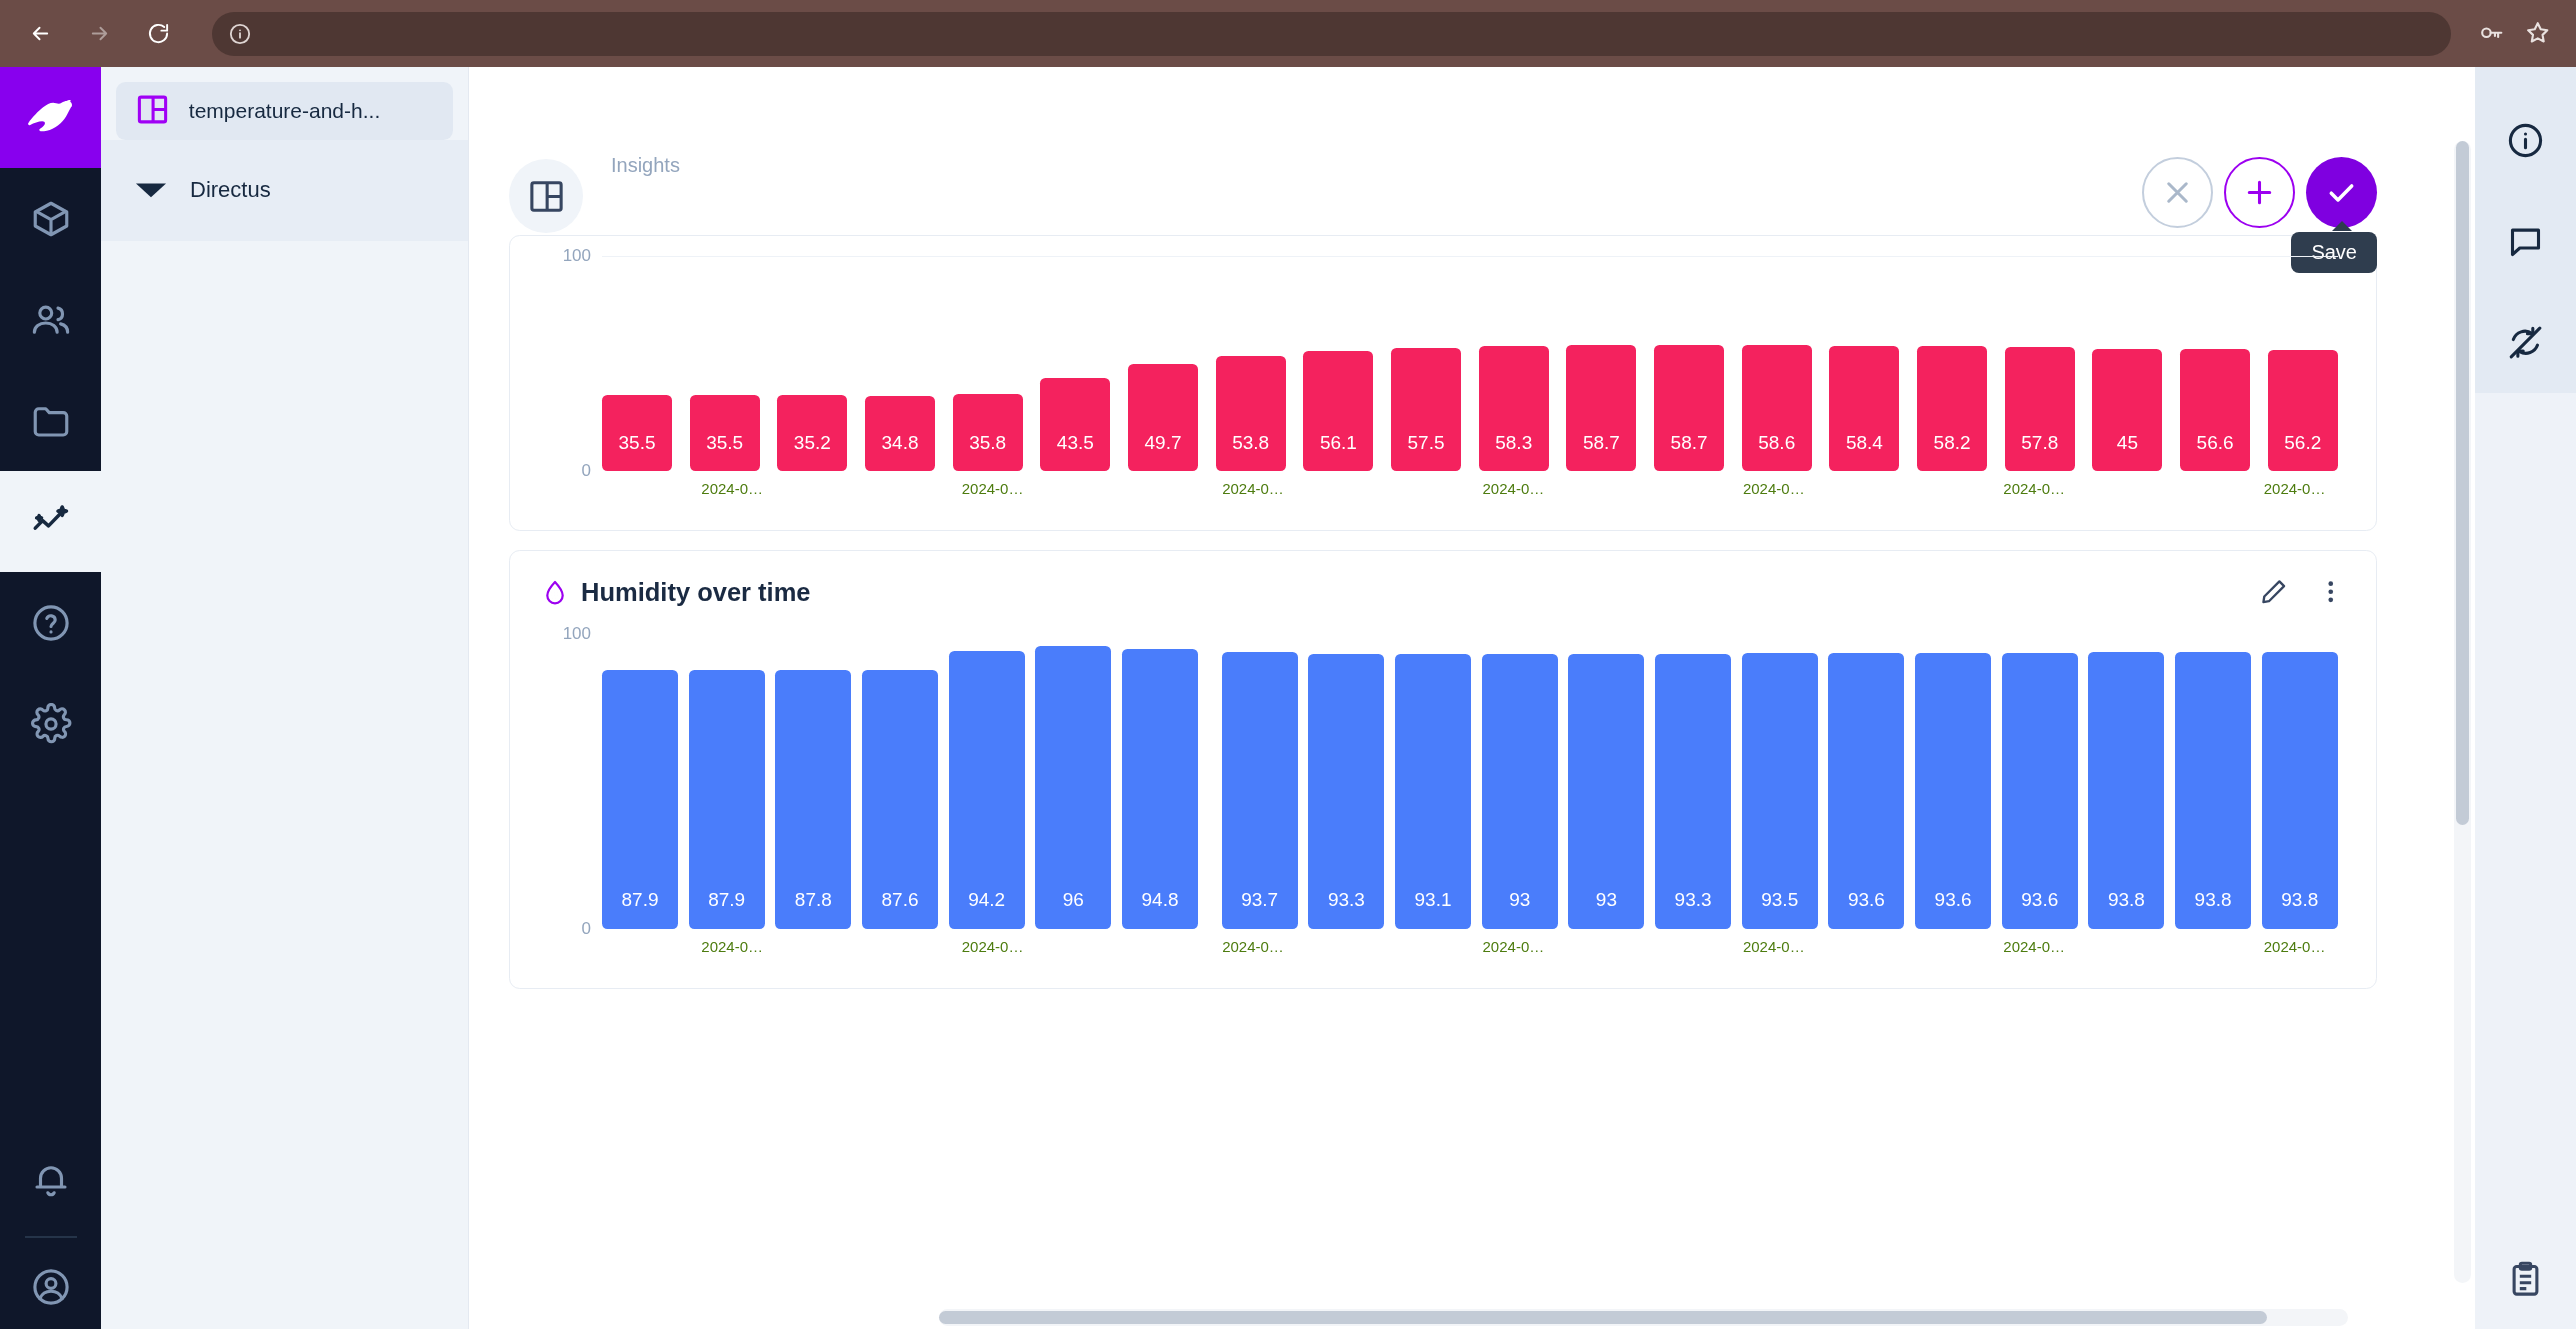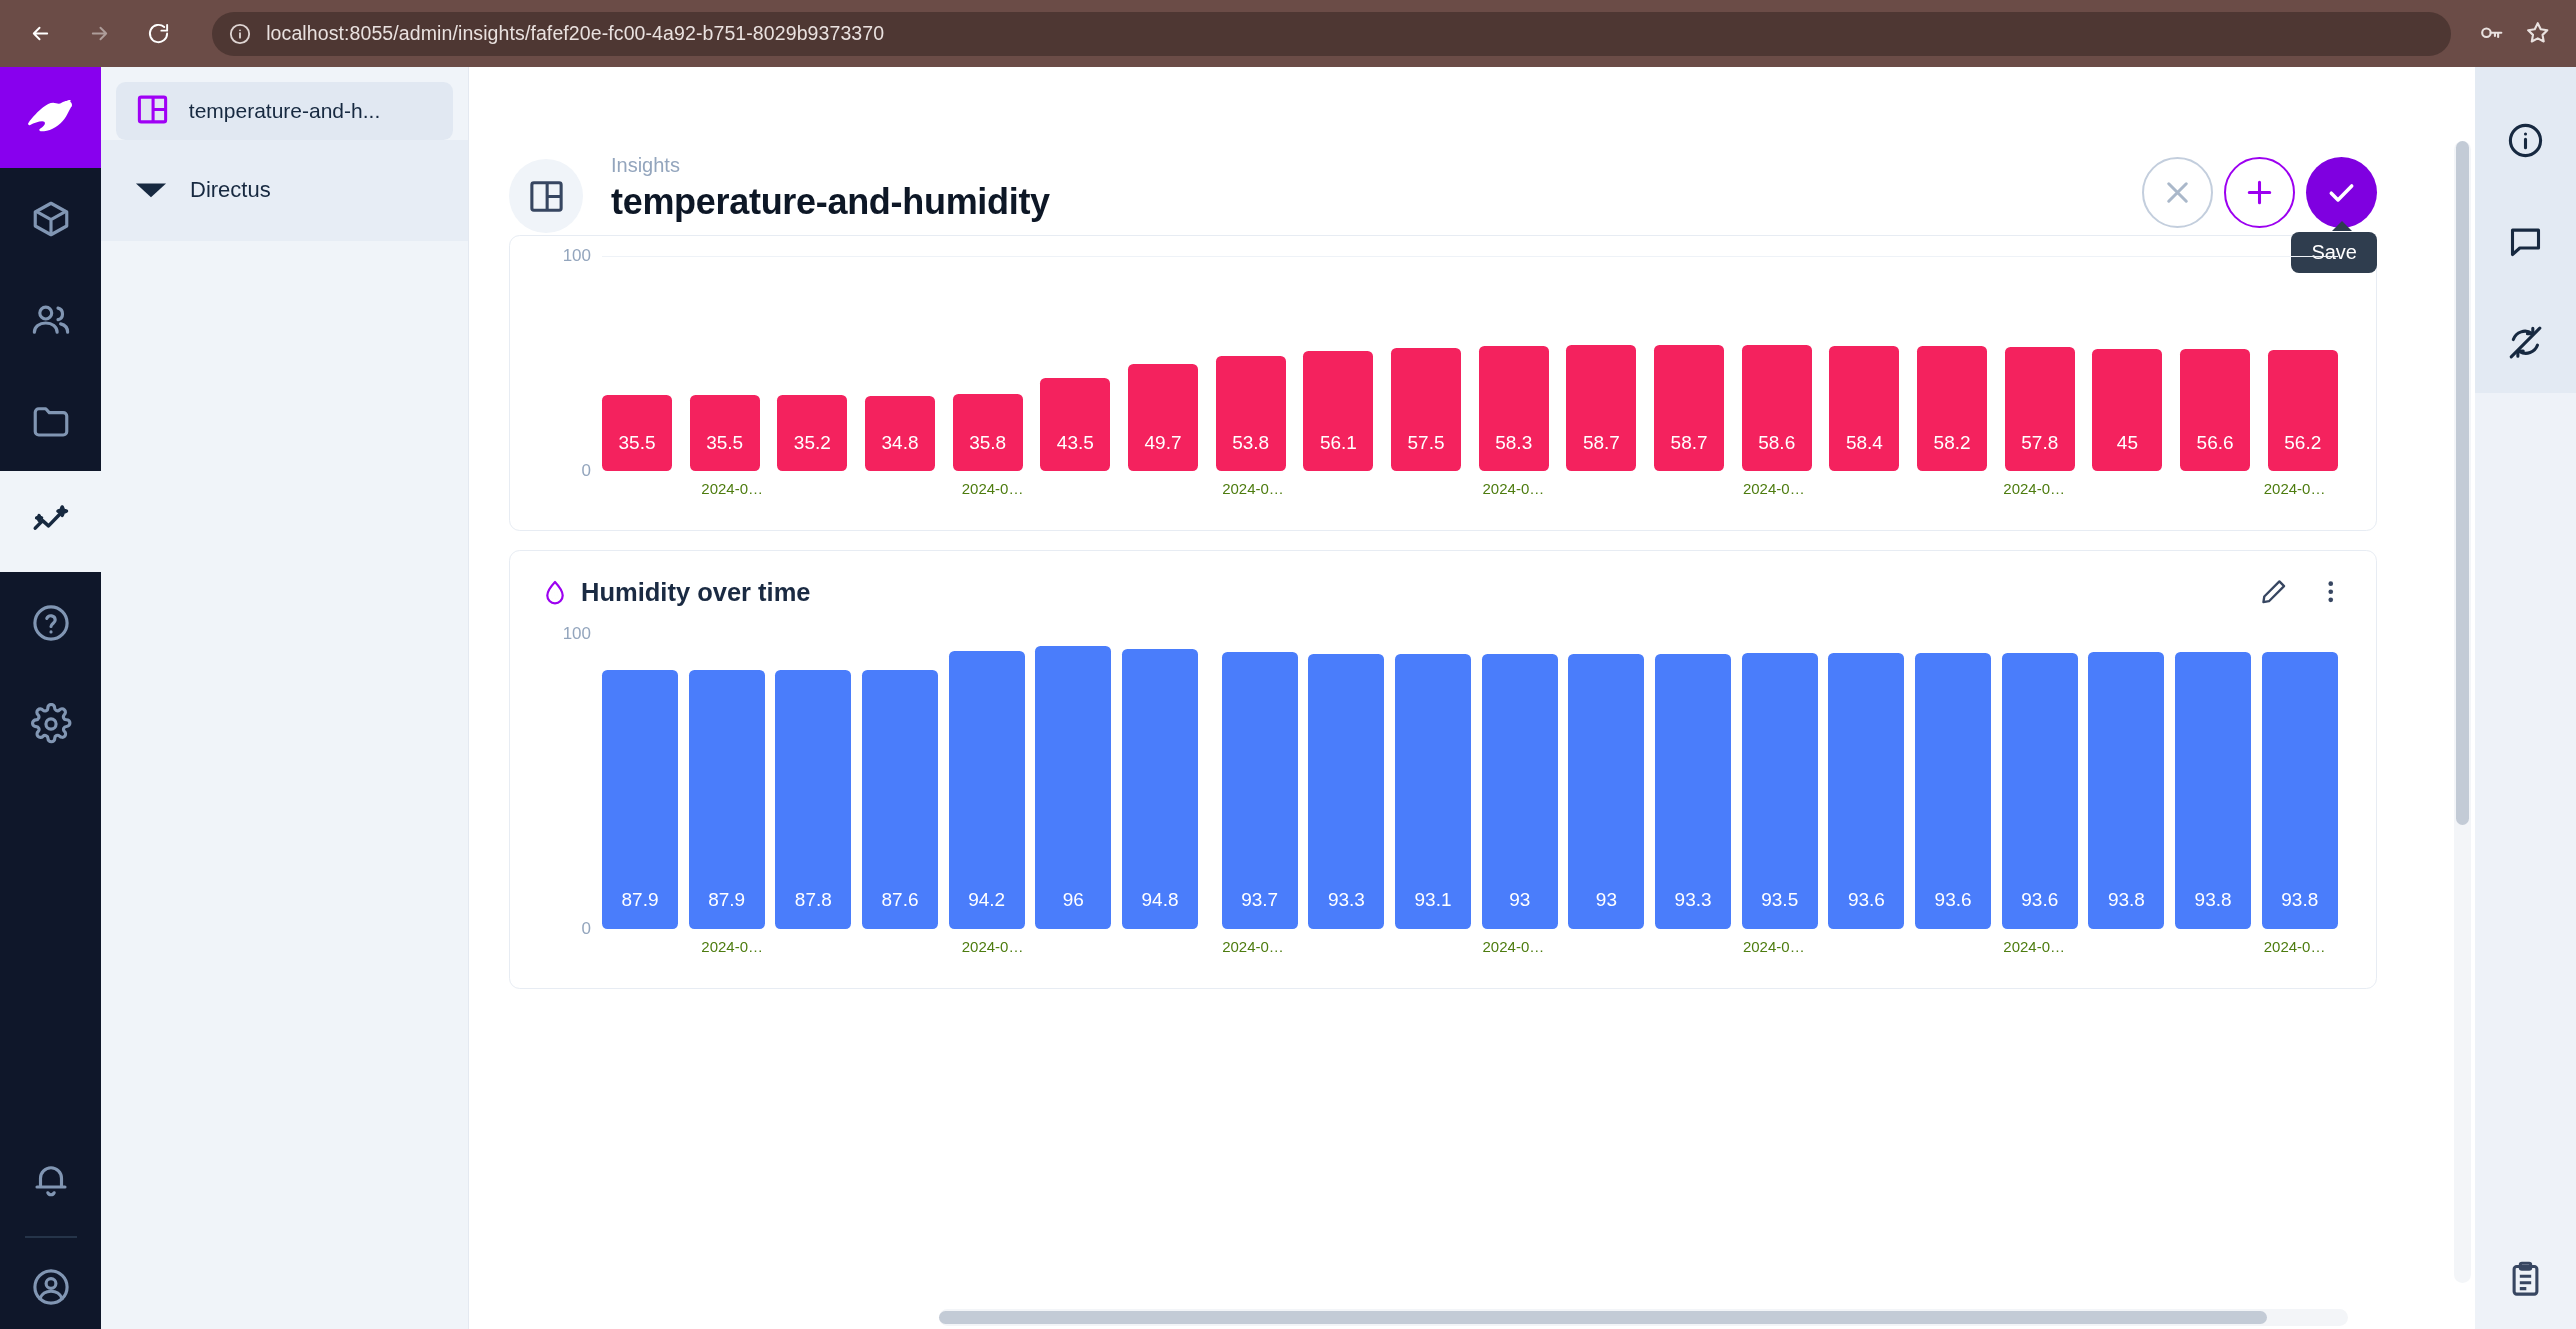--- a/index.html
+++ b/index.html
@@ -222,21 +222,20 @@
         <path d="M21 3v6h-6"></path>
       </svg>
   </div>
   <div id="url-bar">
     <span class="url-icon">
       <svg viewBox="0 0 24 24" fill="none" stroke="currentColor" stroke-width="2">
           <circle cx="12" cy="12" r="10"></circle>
           <path d="M12 16v-5M12 8h.01" stroke-linecap="round"></path>
         </svg>
     </span>
-    <span id="url-text">localhost:8055/admin/insights/fafef20e-fc00-4a92-b751-8029b9373370</span>
   </div>
   <div class="chrome-right">
     <span>
       <svg viewBox="0 0 24 24" fill="none" stroke="currentColor" stroke-width="2" stroke-linecap="round">
           <circle cx="7" cy="12" r="4"></circle>
           <path d="M11 12h10M18 12v4M15 12v3"></path>
         </svg>
     </span>
     <span>
       <svg viewBox="0 0 24 24" fill="none" stroke="currentColor" stroke-width="2" stroke-linejoin="round">
@@ -336,21 +335,20 @@
 
       <div id="page-header">
         <div id="header-avatar">
           <svg viewBox="0 0 24 24" fill="none" stroke="currentColor" stroke-width="1.9" stroke-linejoin="round">
               <rect x="3" y="3.5" width="18" height="17" rx="1.2"></rect>
               <path d="M12.4 3.5v17M12.4 12h8.6"></path>
             </svg>
         </div>
         <div id="header-titles">
           <div id="breadcrumb">Insights</div>
-          <div id="page-title">temperature-and-humidity</div>
         </div>
         <div id="header-actions">
           <div class="action-btn" id="btn-cancel">
             <svg viewBox="0 0 24 24" fill="none" stroke="currentColor" stroke-width="2.1" stroke-linecap="round">
                 <path d="M6 6l12 12M18 6L6 18"></path>
               </svg>
           </div>
           <div class="action-btn" id="btn-add">
             <svg viewBox="0 0 24 24" fill="none" stroke="currentColor" stroke-width="2.1" stroke-linecap="round">
                 <path d="M12 5v14M5 12h14"></path>

